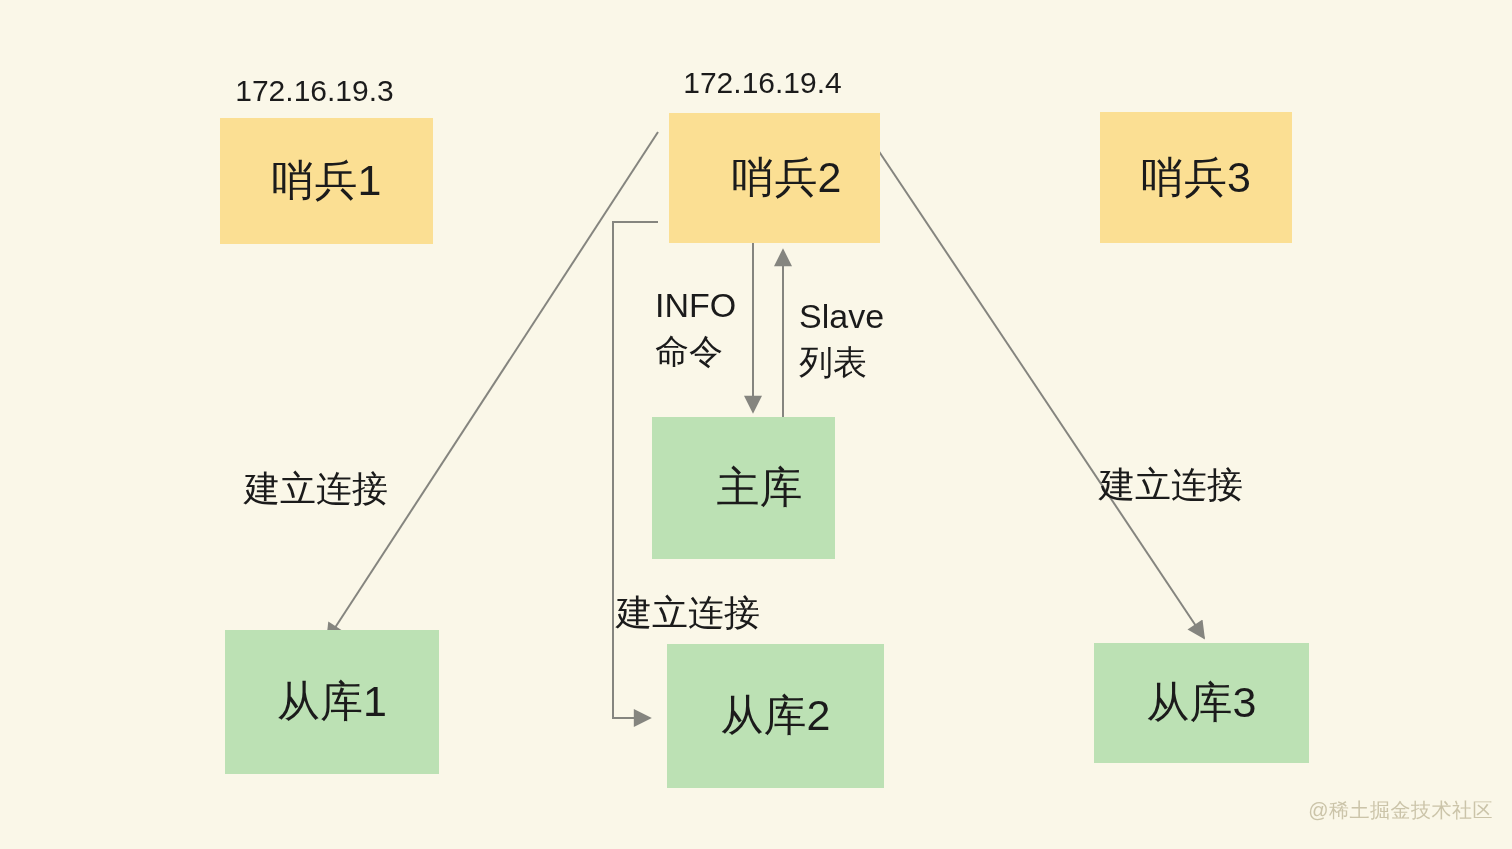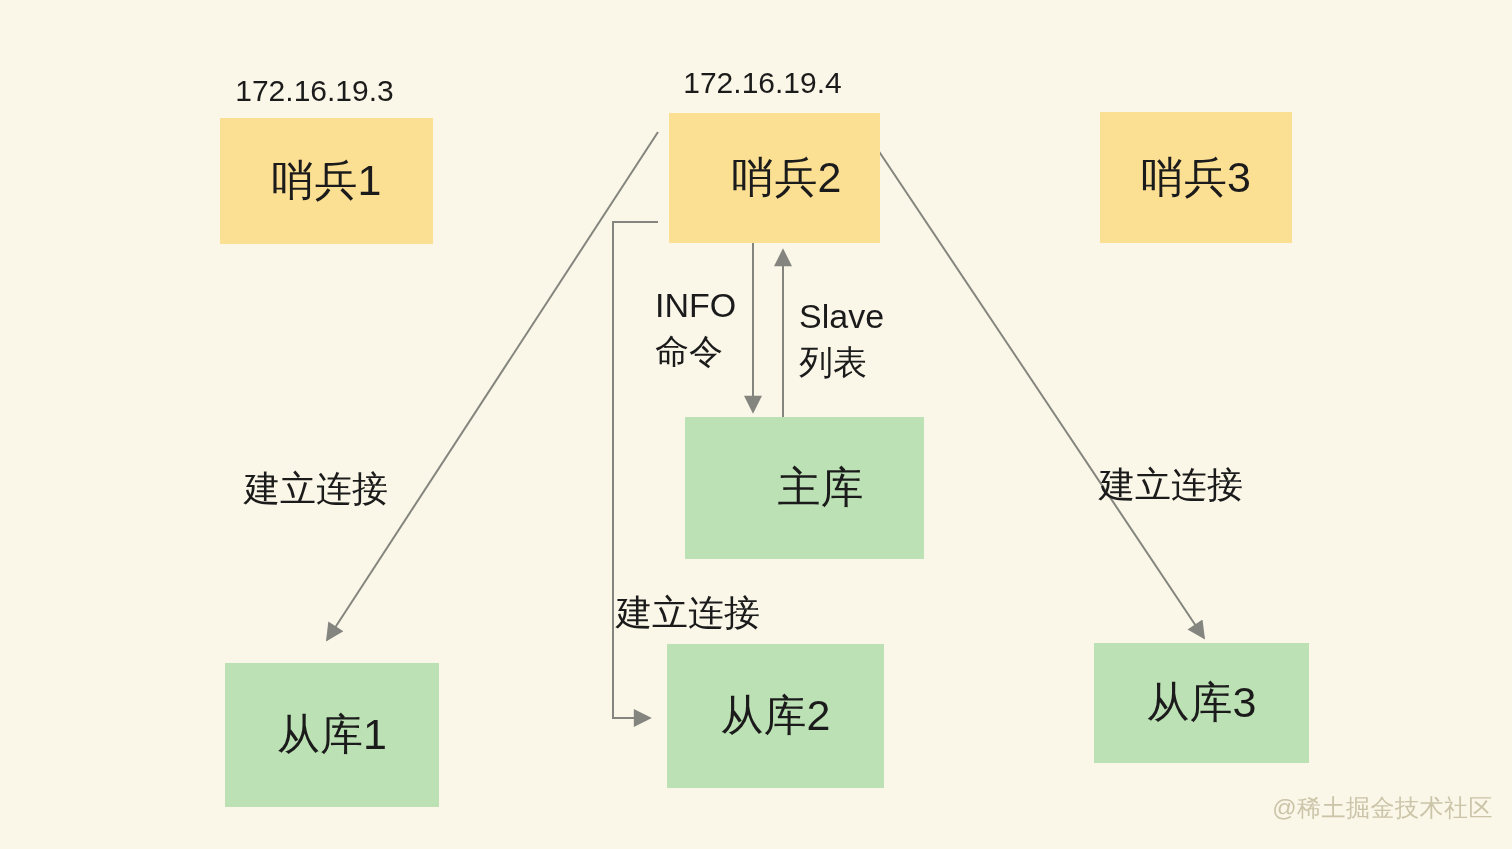--- a/index.html
+++ b/index.html
@@ -62,31 +62,31 @@
   .connect-label {
     position: absolute;
     font-size: 36px;
     color: var(--text, #1B1B1B);
     white-space: nowrap;
   }
   .watermark {
     position: absolute;
     right: 19px;
     bottom: 25px;
-    font-size: 24px;
+    font-size: 20px;
     letter-spacing: 0.5px;
     color: var(--watermark, #CBC4A9);
   }
 
   
   .sentinel1 { left: 208px;  top: 118px; width: 213px; height: 126px; }
   .sentinel2 { left: 657px;  top: 113px; width: 211px; height: 130px; padding-left: 24px; }
   .sentinel3 { left: 1088px; top: 112px; width: 192px; height: 131px; }
-  .master    { left: 673px;  top: 417px; width: 239px; height: 142px; padding-left: 32px; }
-  .slave1    { left: 213px;  top: 663px; width: 214px; height: 144px; }
+  .master    { left: 640px;  top: 417px; width: 183px; height: 142px; padding-left: 32px; }
+  .slave1    { left: 213px;  top: 630px; width: 214px; height: 144px; }
   .slave2    { left: 655px;  top: 644px; width: 217px; height: 144px; }
   .slave3    { left: 1082px; top: 643px; width: 215px; height: 120px; align-items: center; }
 
   
   .ip1 { left: 208px;  top: 74px; width: 213px; }
   .ip2 { left: 657px;  top: 66px; width: 211px; }
   .ip3 { left: 1088px; top: 74px; width: 211px; }
 
   
   .info-command-label { left: 655px; top: 282px; }

